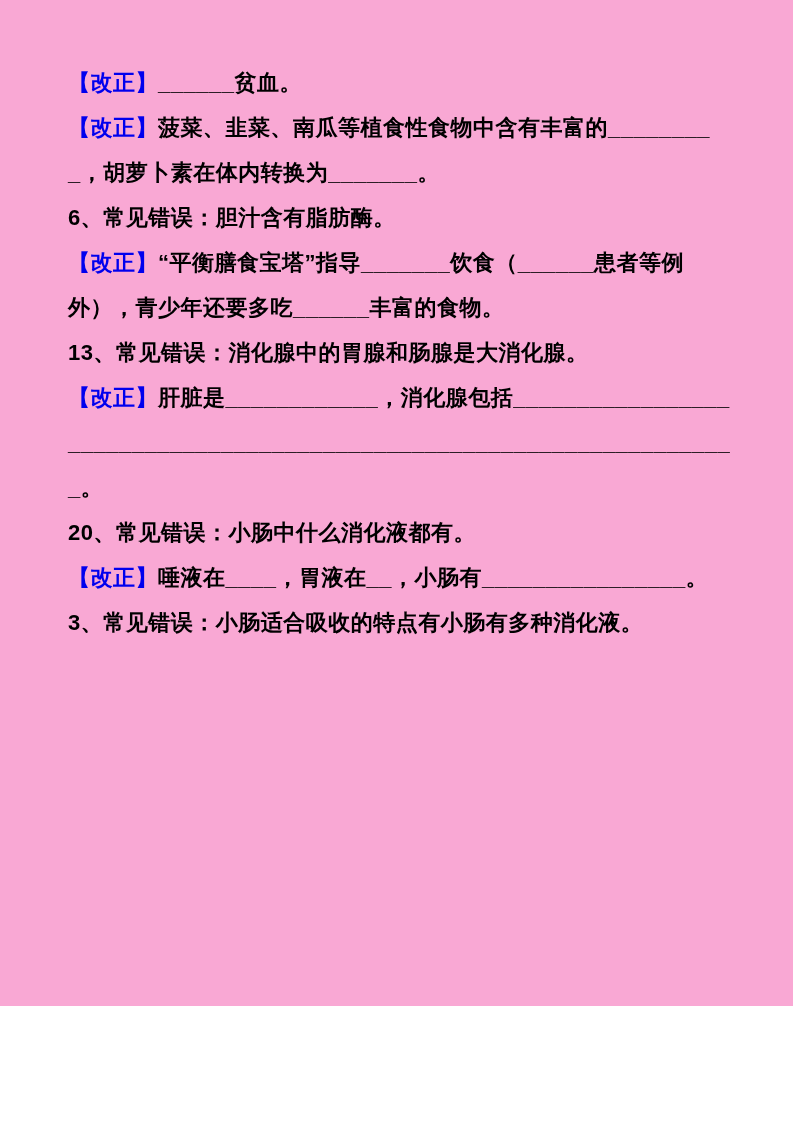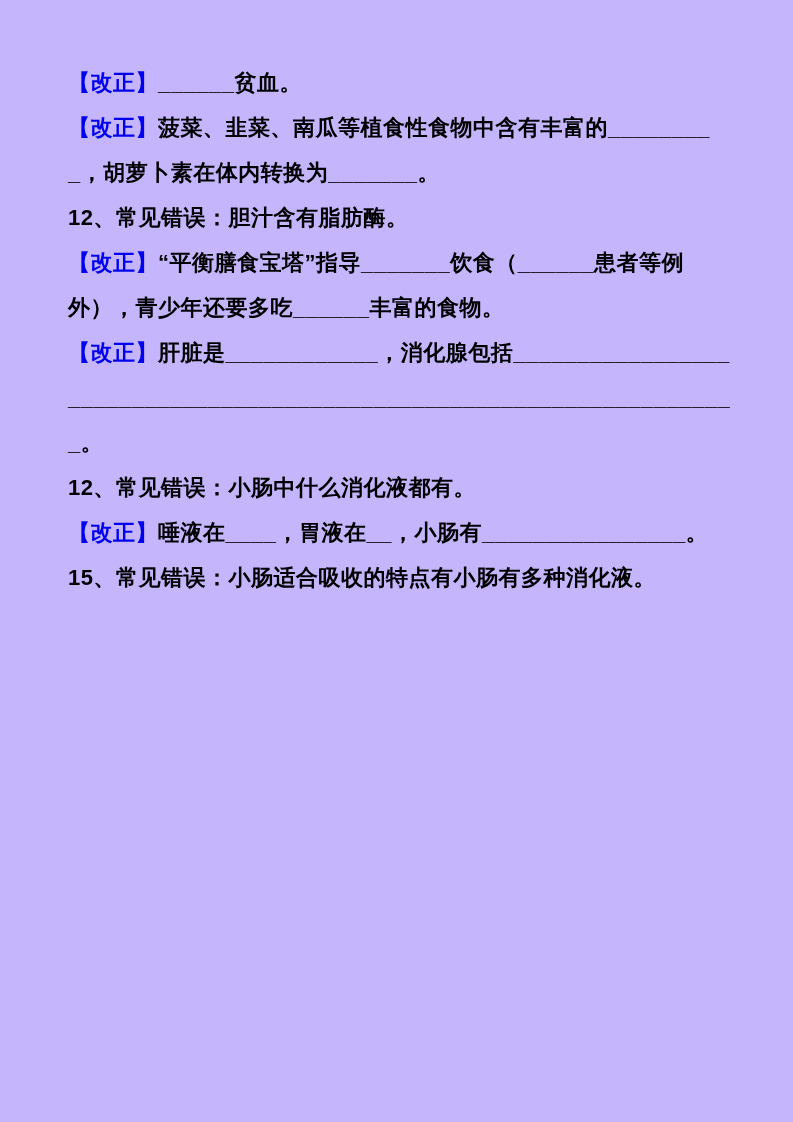--- a/index.html
+++ b/index.html
@@ -3,22 +3,22 @@
 <meta charset="utf-8">
 <style>
   html, body {
     margin: 0;
     padding: 0;
     background: #ffffff;
   }
   .page {
     position: relative;
     width: 793px;
-    height: 1122px;
-    background: #c4b5fd;
+    height: 1006px;
+    background: #f9a8d4;
     box-sizing: border-box;
     padding: 60px 52px 0 68px;
     overflow: hidden;
     font-family: "Liberation Sans", sans-serif;
   }
   .para {
     margin: 0;
     font-size: 22px;
     line-height: 45px;
     font-weight: 700;
@@ -35,30 +35,31 @@
 </head>
 <body>
 
 <div class="page">
 
   <p class="para"><span class="correction-label">【改正】</span><span>______贫血。</span></p>
 
 
   <p class="para"><span class="correction-label">【改正】</span><span>菠菜、韭菜、南瓜等植食性食物中含有丰富的_________，胡萝卜素在体内转换为_______。</span></p>
 
-  <p class="para"><span>12、常见错误：胆汁含有脂肪酶。</span></p>
+  <p class="para"><span>6、常见错误：胆汁含有脂肪酶。</span></p>
 
 
 
   <p class="para"><span class="correction-label">【改正】</span><span>“平衡膳食宝塔”指导_______饮食（______患者等例外），青少年还要多吃______丰富的食物。</span></p>
 
 
 
+  <p class="para"><span>13、常见错误：消化腺中的胃腺和肠腺是大消化腺。</span></p>
 
   <p class="para"><span class="correction-label">【改正】</span><span>肝脏是____________，消化腺包括______________________________________________________________________。</span></p>
 
-  <p class="para"><span>12、常见错误：小肠中什么消化液都有。</span></p>
+  <p class="para"><span>20、常见错误：小肠中什么消化液都有。</span></p>
 
   <p class="para"><span class="correction-label">【改正】</span><span>唾液在____，胃液在__，小肠有________________。</span></p>
 
-  <p class="para"><span>15、常见错误：小肠适合吸收的特点有小肠有多种消化液。</span></p>
+  <p class="para"><span>3、常见错误：小肠适合吸收的特点有小肠有多种消化液。</span></p>
 
 </div>
 
 </body></html>

